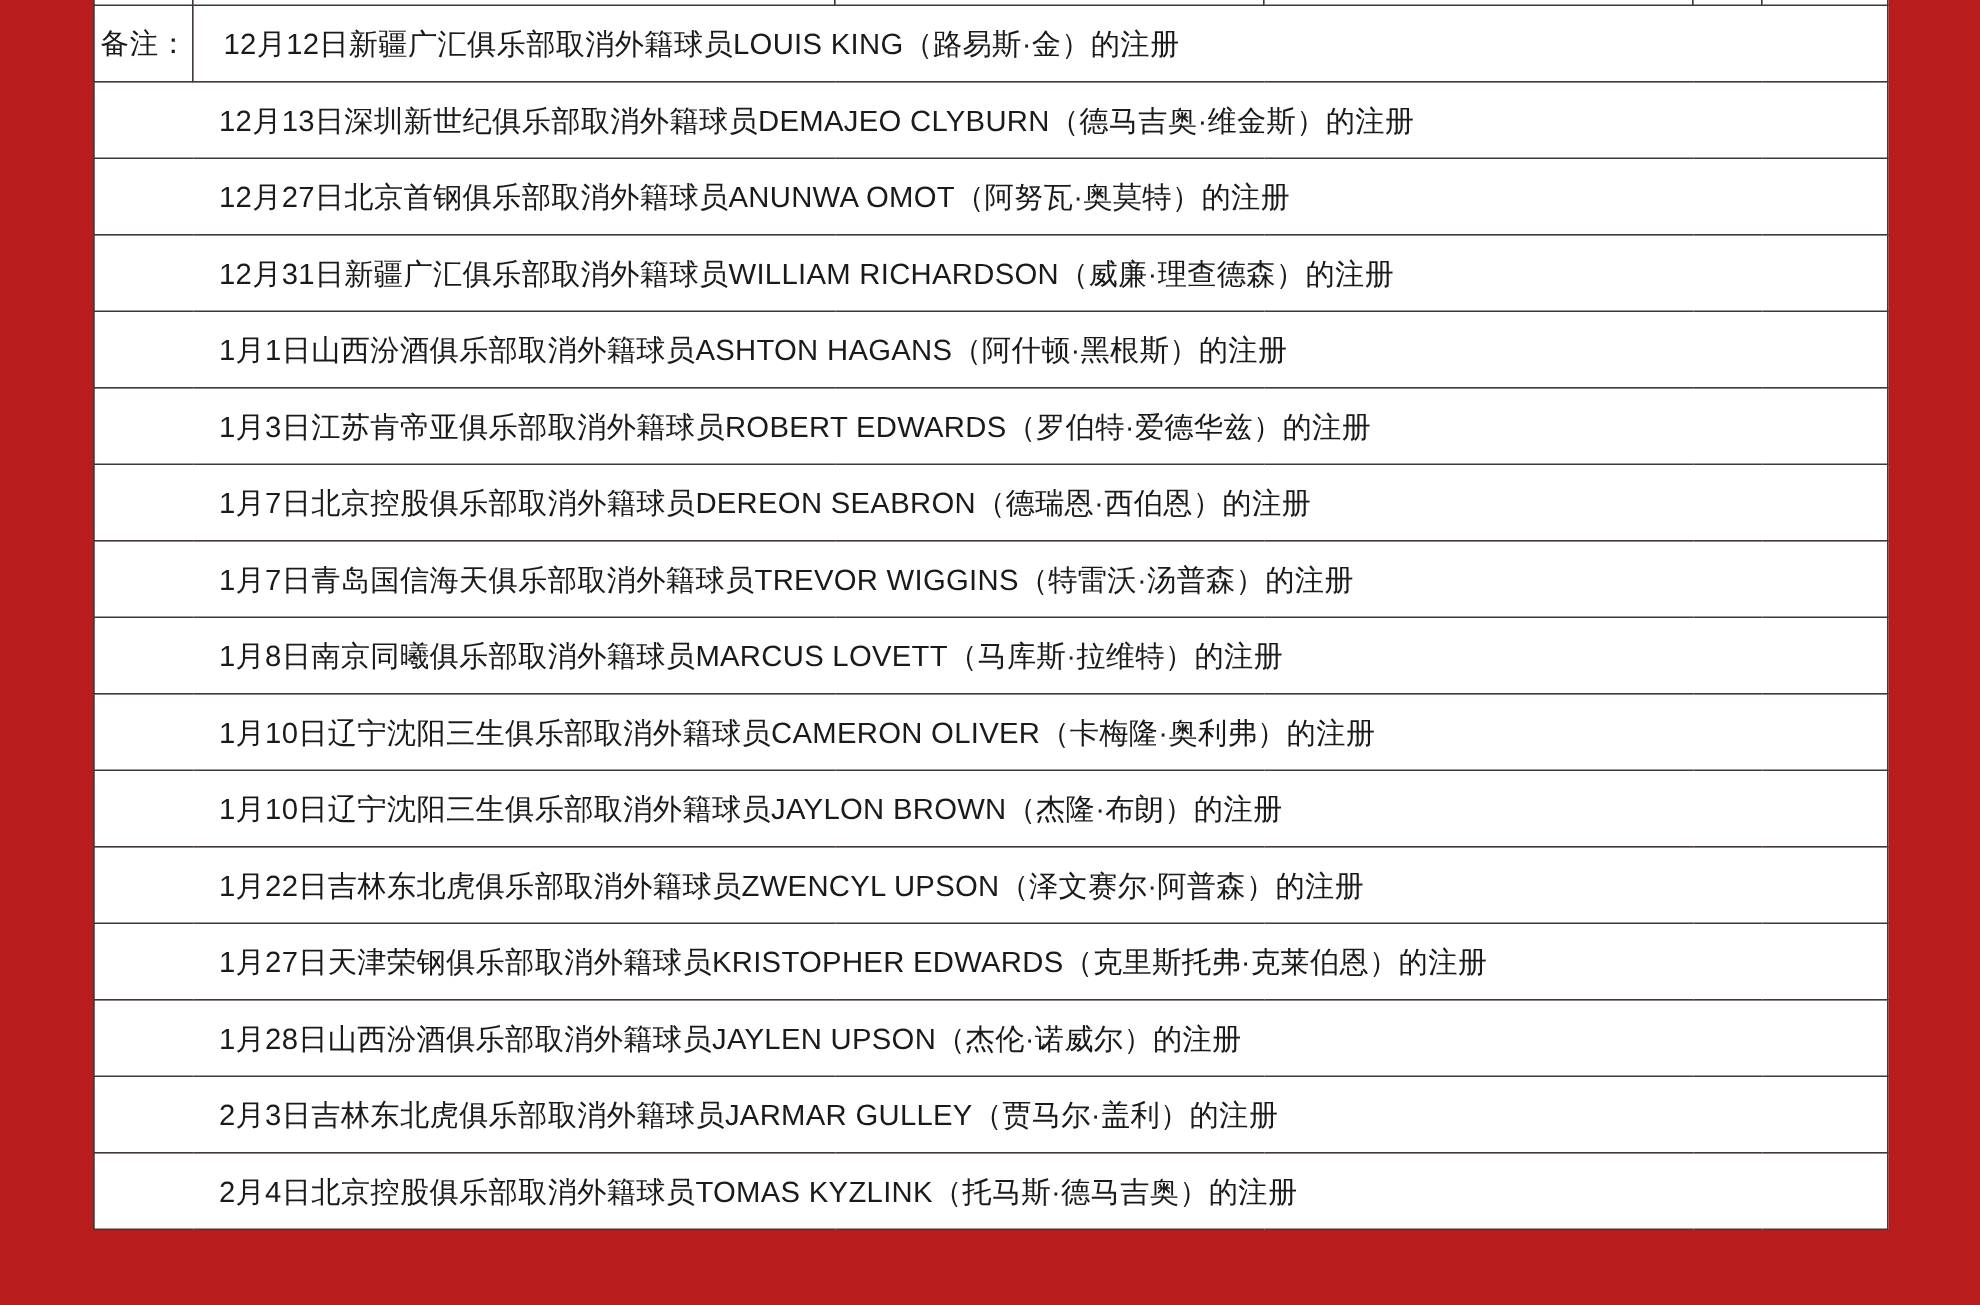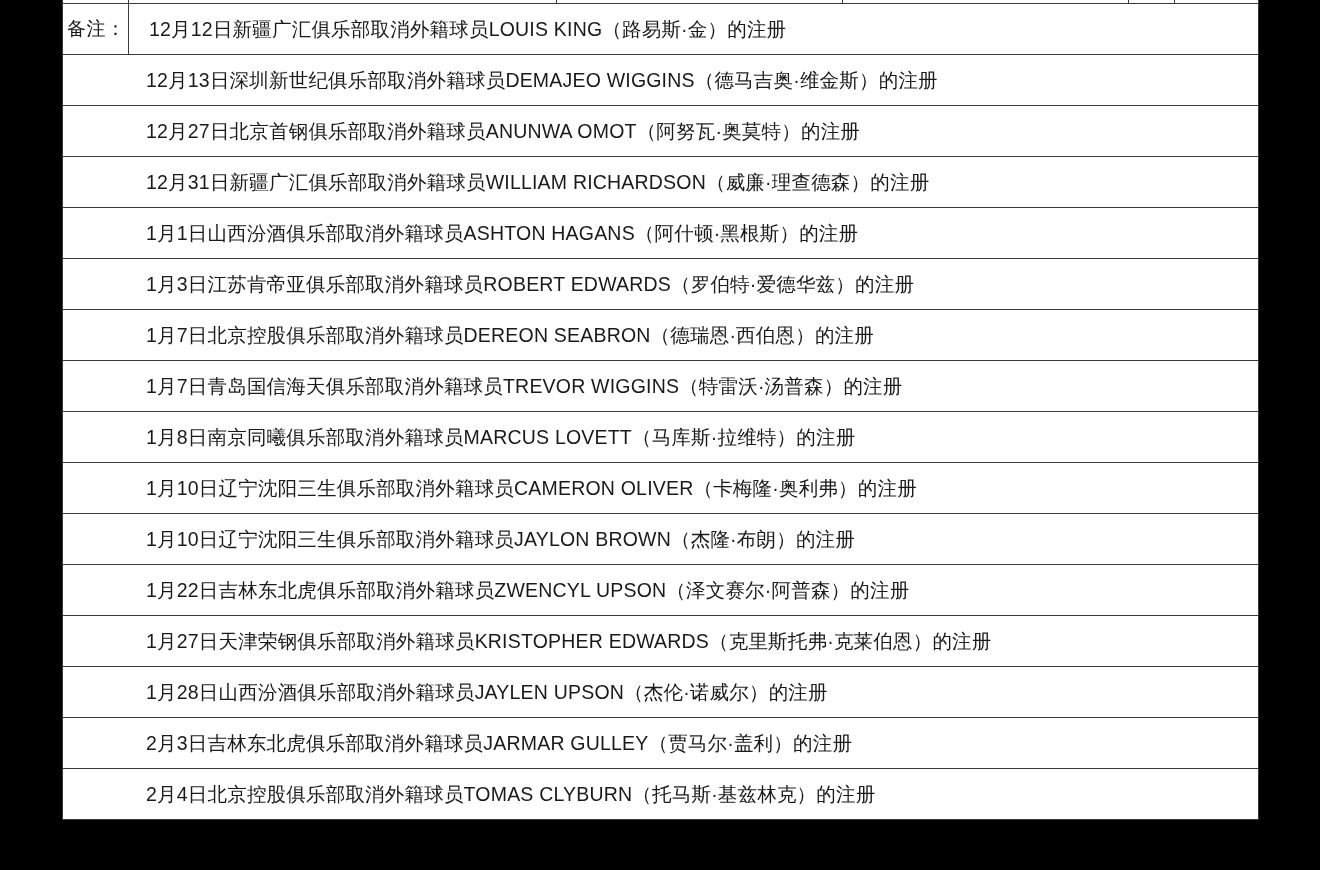--- a/index.html
+++ b/index.html
@@ -12,21 +12,21 @@
     height: 870px;
     font-family: "Liberation Sans", sans-serif;
     color: #1a1a1a;
     overflow: hidden;
   }
 
   .page {
     position: relative;
     width: 1320px;
     height: 870px;
-    background: #000000;
+    background: #b91c1c;
   }
 
   
   .doc-table {
     position: absolute;
     left: 62px;
     top: -18px;
     width: 1196px;
     border-collapse: collapse;
     table-layout: fixed;
@@ -98,21 +98,21 @@
         <td></td>
         <td></td>
       </tr>
 
       <tr class="note-row">
         <td class="label-cell">备注：</td>
         <td class="note-cell" colspan="5"><span class="flush">12月12日新疆广汇俱乐部取消外籍球员LOUIS KING（路易斯·金）的注册</span></td>
       </tr>
 
       <tr class="note-row">
-        <td class="note-cell" colspan="6"><span class="indent">12月13日深圳新世纪俱乐部取消外籍球员DEMAJEO WIGGINS（德马吉奥·维金斯）的注册</span></td>
+        <td class="note-cell" colspan="6"><span class="indent">12月13日深圳新世纪俱乐部取消外籍球员DEMAJEO CLYBURN（德马吉奥·维金斯）的注册</span></td>
       </tr>
 
       <tr class="note-row">
         <td class="note-cell" colspan="6"><span class="indent">12月27日北京首钢俱乐部取消外籍球员ANUNWA OMOT（阿努瓦·奥莫特）的注册</span></td>
       </tr>
 
       <tr class="note-row">
         <td class="note-cell" colspan="6"><span class="indent">12月31日新疆广汇俱乐部取消外籍球员WILLIAM RICHARDSON（威廉·理查德森）的注册</span></td>
       </tr>
 
@@ -154,19 +154,19 @@
 
       <tr class="note-row">
         <td class="note-cell" colspan="6"><span class="indent">1月28日山西汾酒俱乐部取消外籍球员JAYLEN UPSON（杰伦·诺威尔）的注册</span></td>
       </tr>
 
       <tr class="note-row">
         <td class="note-cell" colspan="6"><span class="indent">2月3日吉林东北虎俱乐部取消外籍球员JARMAR GULLEY（贾马尔·盖利）的注册</span></td>
       </tr>
 
       <tr class="note-row">
-        <td class="note-cell" colspan="6"><span class="indent">2月4日北京控股俱乐部取消外籍球员TOMAS CLYBURN（托马斯·基兹林克）的注册</span></td>
+        <td class="note-cell" colspan="6"><span class="indent">2月4日北京控股俱乐部取消外籍球员TOMAS KYZLINK（托马斯·德马吉奥）的注册</span></td>
       </tr>
 
     </tbody>
   </table>
 
 </div>
 
 </body></html>

